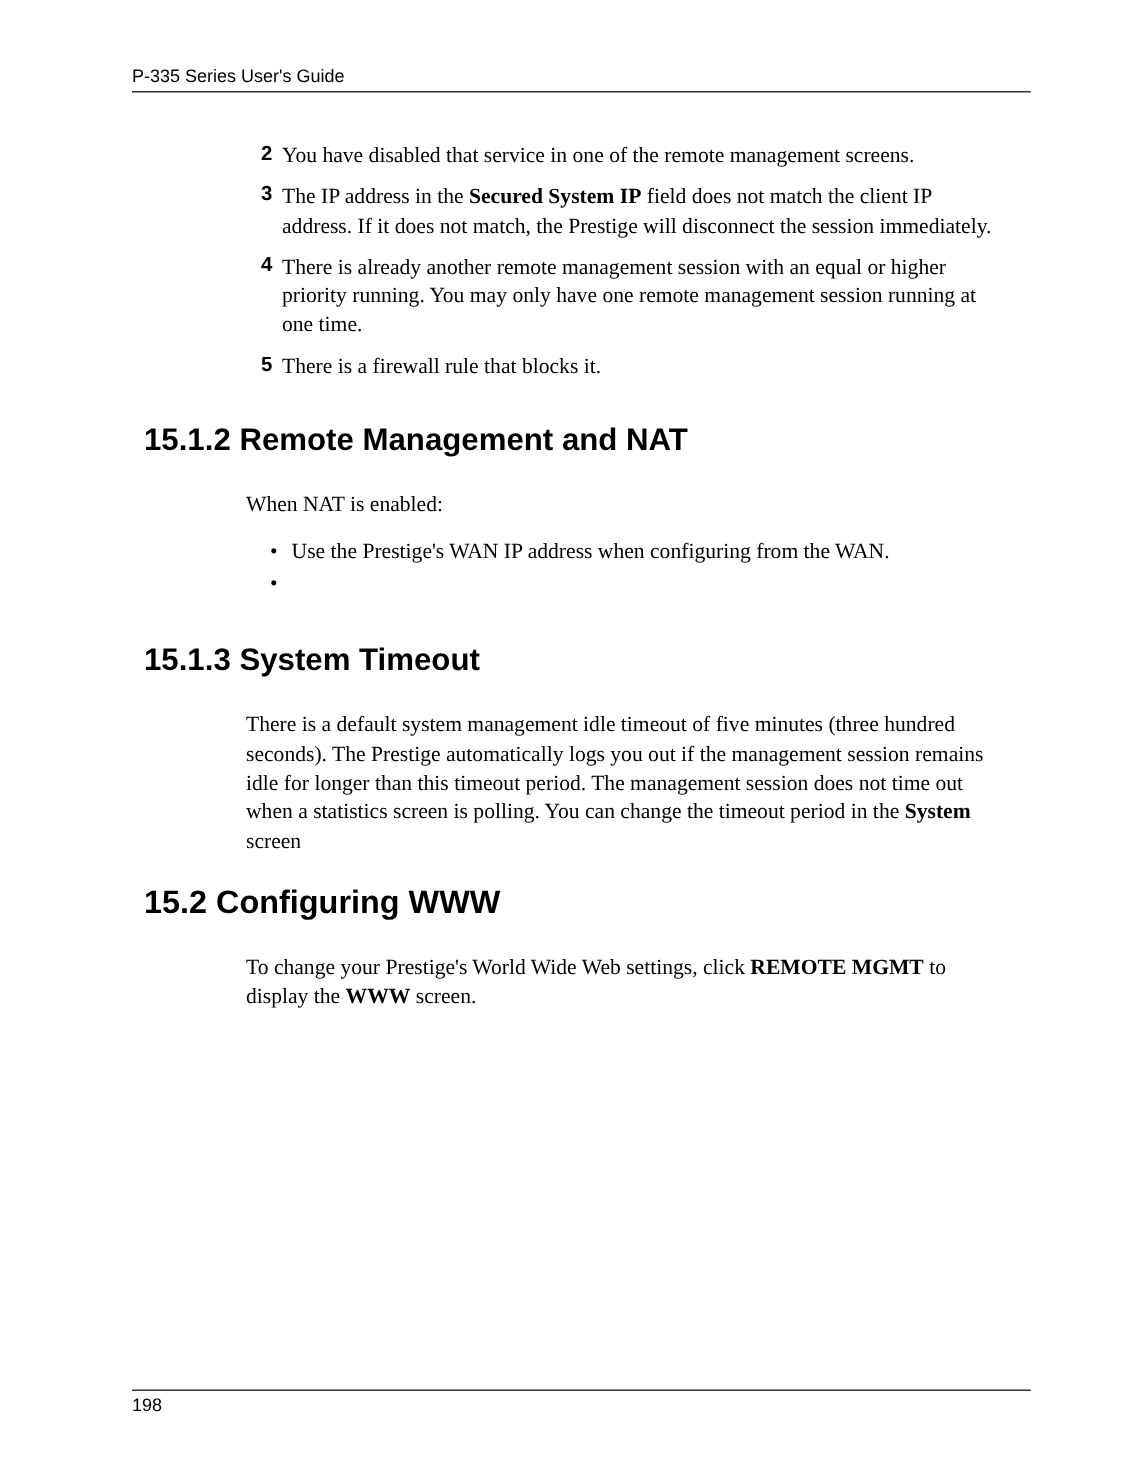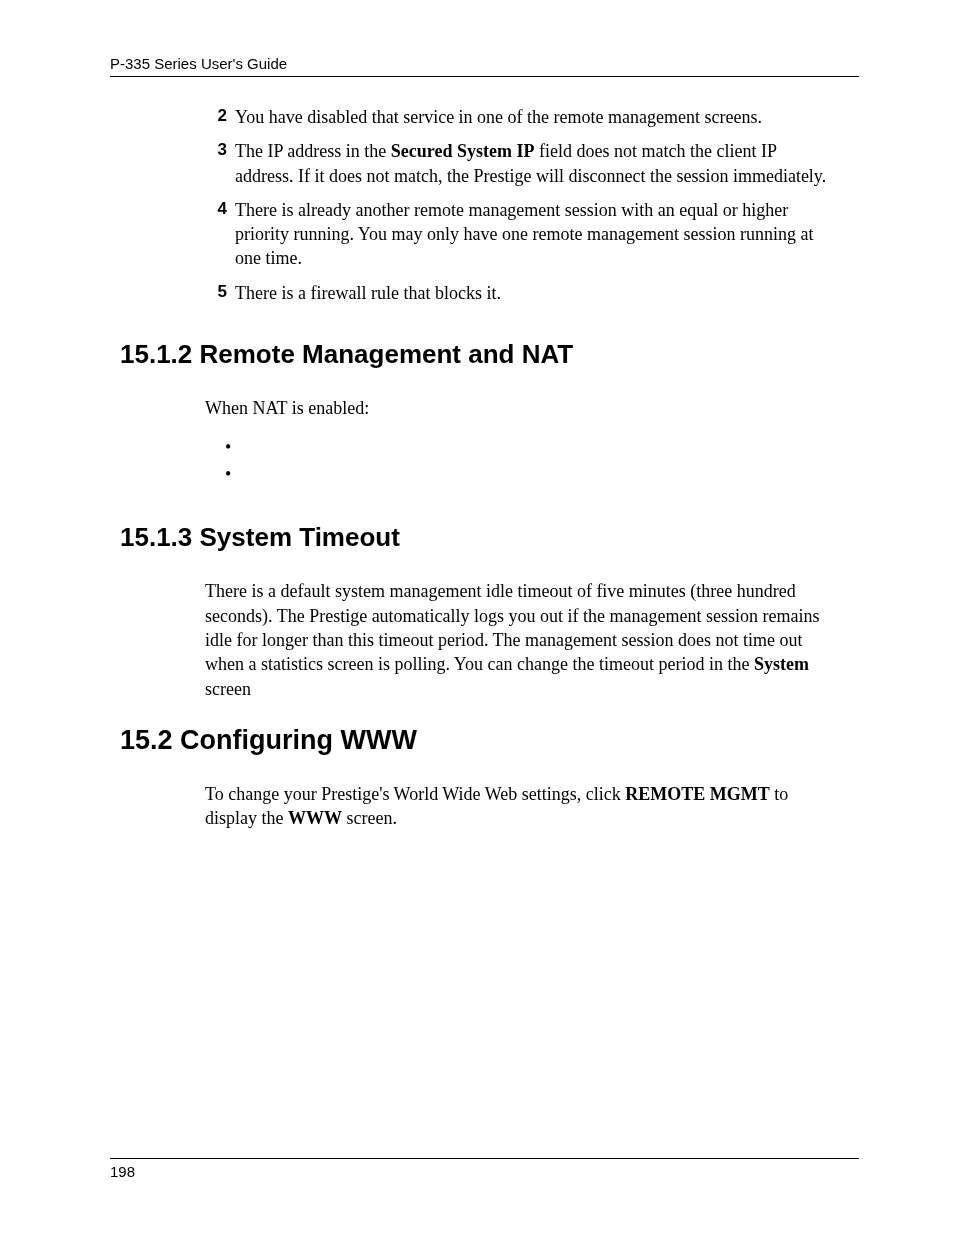--- a/index.html
+++ b/index.html
@@ -15,21 +15,21 @@
       font-size: 18px;
       color: #000;
       position: relative;
       padding: 55px 95px 55px 110px;
     }
     .header-line {
       font-family: Arial, Helvetica, sans-serif;
       font-size: 15px;
       border-bottom: 1.5px solid #000;
       padding-bottom: 4px;
-      margin-bottom: 28px;
+      margin-bottom: 40px;
     }
     .numbered-list {
       margin-left: 95px;
       margin-right: 20px;
     }
     .numbered-item {
       display: flex;
       margin-bottom: 10px;
       line-height: 1.35;
     }
@@ -117,20 +117,21 @@
       <div class="num">5</div>
       <div class="num-text"><span>There is a firewall rule that blocks it.</span></div>
     </div>
   </div>
 
 <div class="h3">15.1.2  Remote Management and NAT</div>
 <div class="body-text">When NAT is enabled:</div>
 <div class="bullet-list" id="bullets-1512">
     <div class="bullet-item">
       <div class="bullet">•</div>
+      <div>Use the Prestige's WAN IP address when configuring from the WAN.</div>
     </div>
     <div class="bullet-item">
       <div class="bullet">•</div>
     </div>
   </div>
 
 <div class="h3">15.1.3   System Timeout</div>
 <div class="body-text" id="para-1513"><span>There is a default system management idle timeout of five minutes (three hundred seconds). The Prestige automatically logs you out if the management session remains idle for longer than this timeout period. The management session does not time out when a statistics screen is polling. You can change the timeout period in the </span><span class="bold">System</span><span> screen</span></div>
 
 <div class="h2">15.2  Configuring WWW</div>

